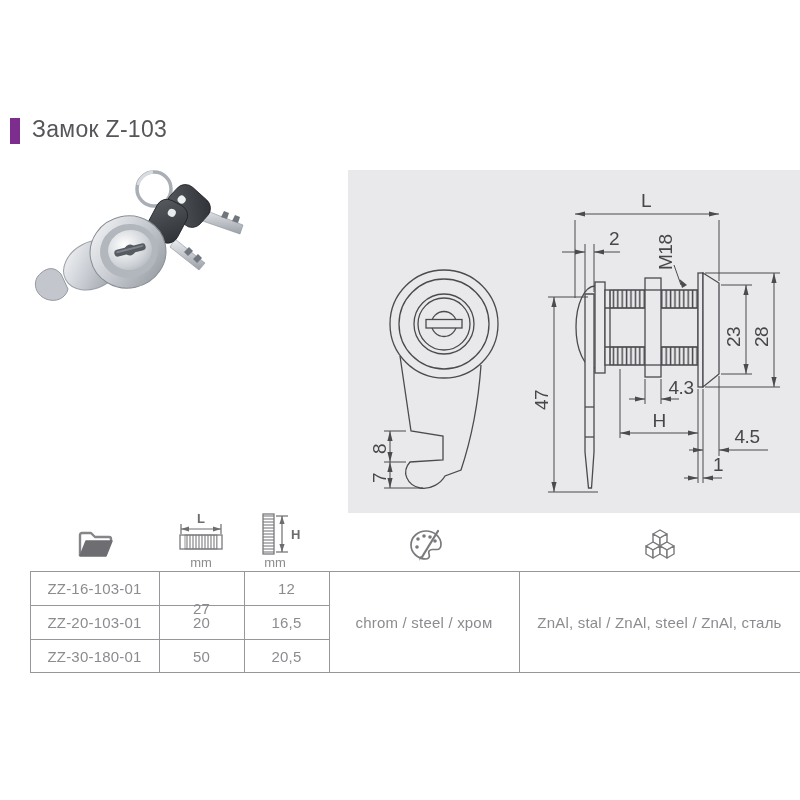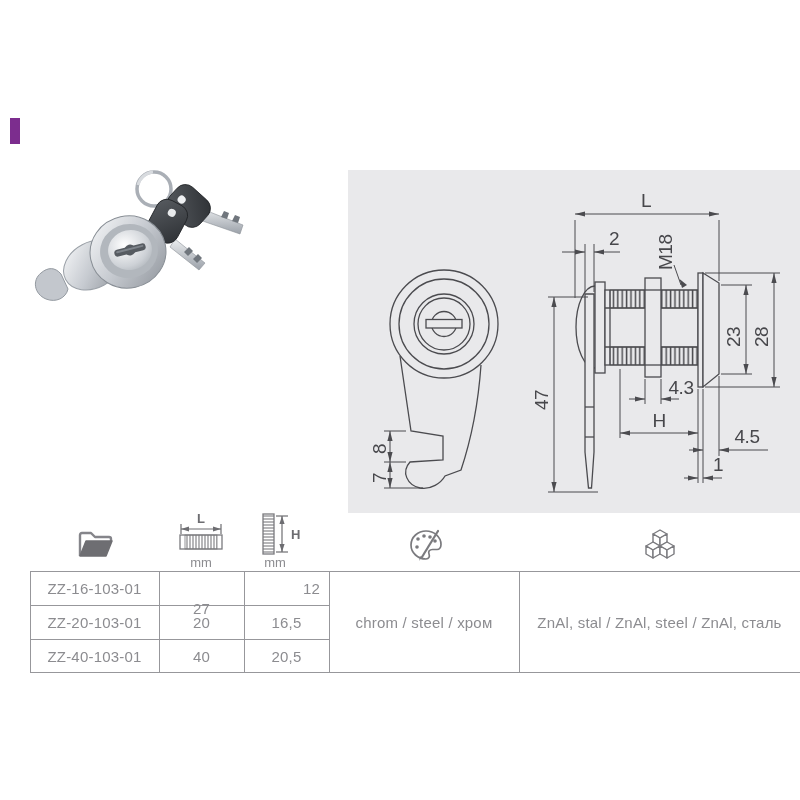--- a/index.html
+++ b/index.html
@@ -19,20 +19,21 @@
   .dimtxt{fill:#47474b;font-size:19px;letter-spacing:-0.5px;}
   .ico-lbl{fill:#6d6d71;font-size:13px;font-weight:700;}
   .ico-mm{fill:#8c8c90;font-size:13px;font-weight:400;}
 </style>
 </head>
 <body>
 
 <div id="app">
 
   <div id="accent"></div>
+  <h1 id="page-title">Замок Z-103</h1>
 
   <svg class="abs" style="left:25px;top:155px;" width="255" height="172" viewBox="0 0 255 172">
     <defs>
       <linearGradient id="chrome1" x1="0" y1="0" x2="1" y2="1">
         <stop offset="0" stop-color="#f8f9fa"></stop>
           <stop offset=".5" stop-color="#c6cad0"></stop>
           <stop offset="1" stop-color="#8e939a"></stop>
       </linearGradient>
       <radialGradient id="faceg" cx=".4" cy=".35" r=".9">
         <stop offset="0" stop-color="#ffffff"></stop>
@@ -285,27 +286,27 @@
     <div class="vline" style="left:30px;top:571px;height:102px;"></div>
     <div class="vline" style="left:159px;top:571px;height:102px;"></div>
     <div class="vline" style="left:244px;top:571px;height:102px;"></div>
     <div class="vline" style="left:329px;top:571px;height:102px;"></div>
     <div class="vline" style="left:519px;top:571px;height:102px;"></div>
     <div class="hline" style="left:30px;top:605px;width:299px;"></div>
     <div class="hline" style="left:30px;top:639px;width:299px;"></div>
 
     <div class="cell" style="left:30px;top:572px;width:129px;height:33px;text-align:center;">ZZ-16-103-01</div>
     <div class="cell" style="left:159px;top:592px;width:85px;height:33px;">27</div>
-    <div class="cell" style="left:232px;top:572px;width:85px;height:33px;padding-left:37px;">12</div>
+    <div class="cell" style="left:244px;top:572px;width:85px;height:33px;">12</div>
 
     <div class="cell" style="left:30px;top:606px;width:129px;height:33px;">ZZ-20-103-01</div>
     <div class="cell" style="left:159px;top:606px;width:85px;height:33px;">20</div>
     <div class="cell" style="left:244px;top:606px;width:85px;height:33px;">16,5</div>
 
-    <div class="cell" style="left:30px;top:640px;width:129px;height:32px;">ZZ-40-103-01</div>
-    <div class="cell" style="left:159px;top:640px;width:85px;height:32px;">40</div>
+    <div class="cell" style="left:30px;top:640px;width:129px;height:32px;">ZZ-30-180-01</div>
+    <div class="cell" style="left:159px;top:640px;width:85px;height:32px;">50</div>
     <div class="cell" style="left:244px;top:640px;width:85px;height:32px;">20,5</div>
 
     <div class="cell" style="left:329px;top:572px;width:190px;height:100px;">chrom / steel / хром</div>
     <div class="cell" style="left:519px;top:572px;width:281px;height:100px;">ZnAl, stal / ZnAl, steel / ZnAl, сталь</div>
   </div>
 
 </div>
 
 </body></html>

